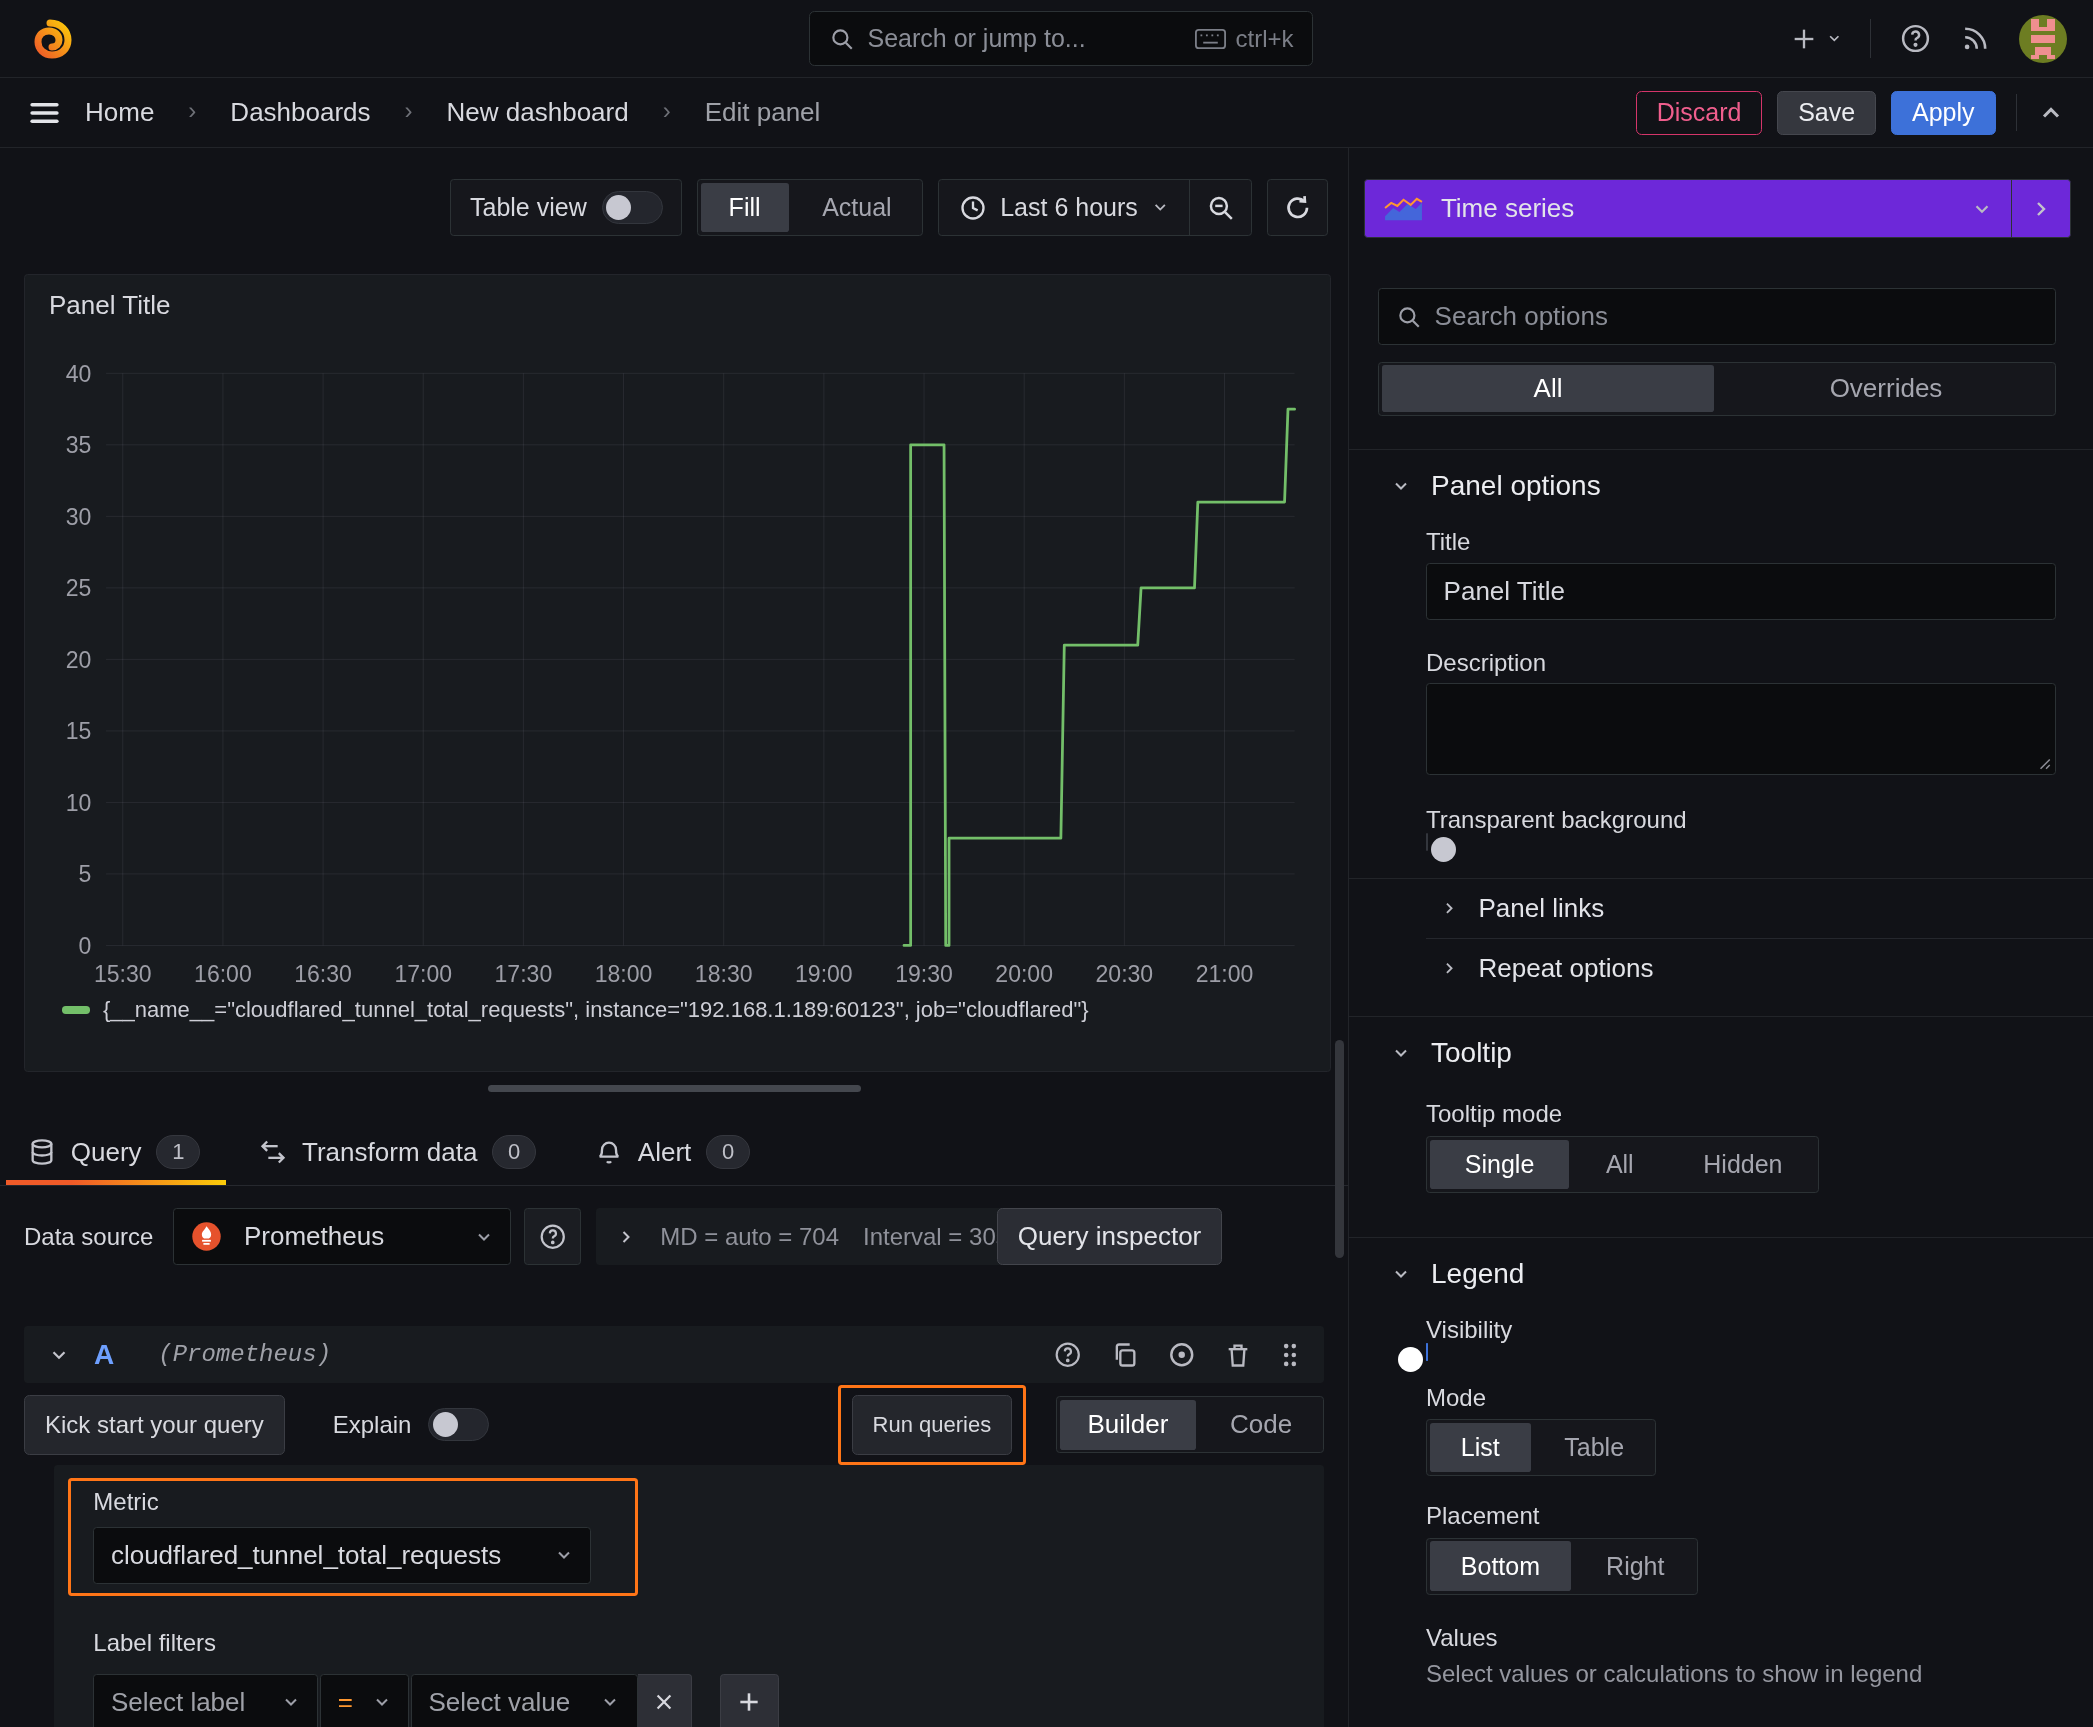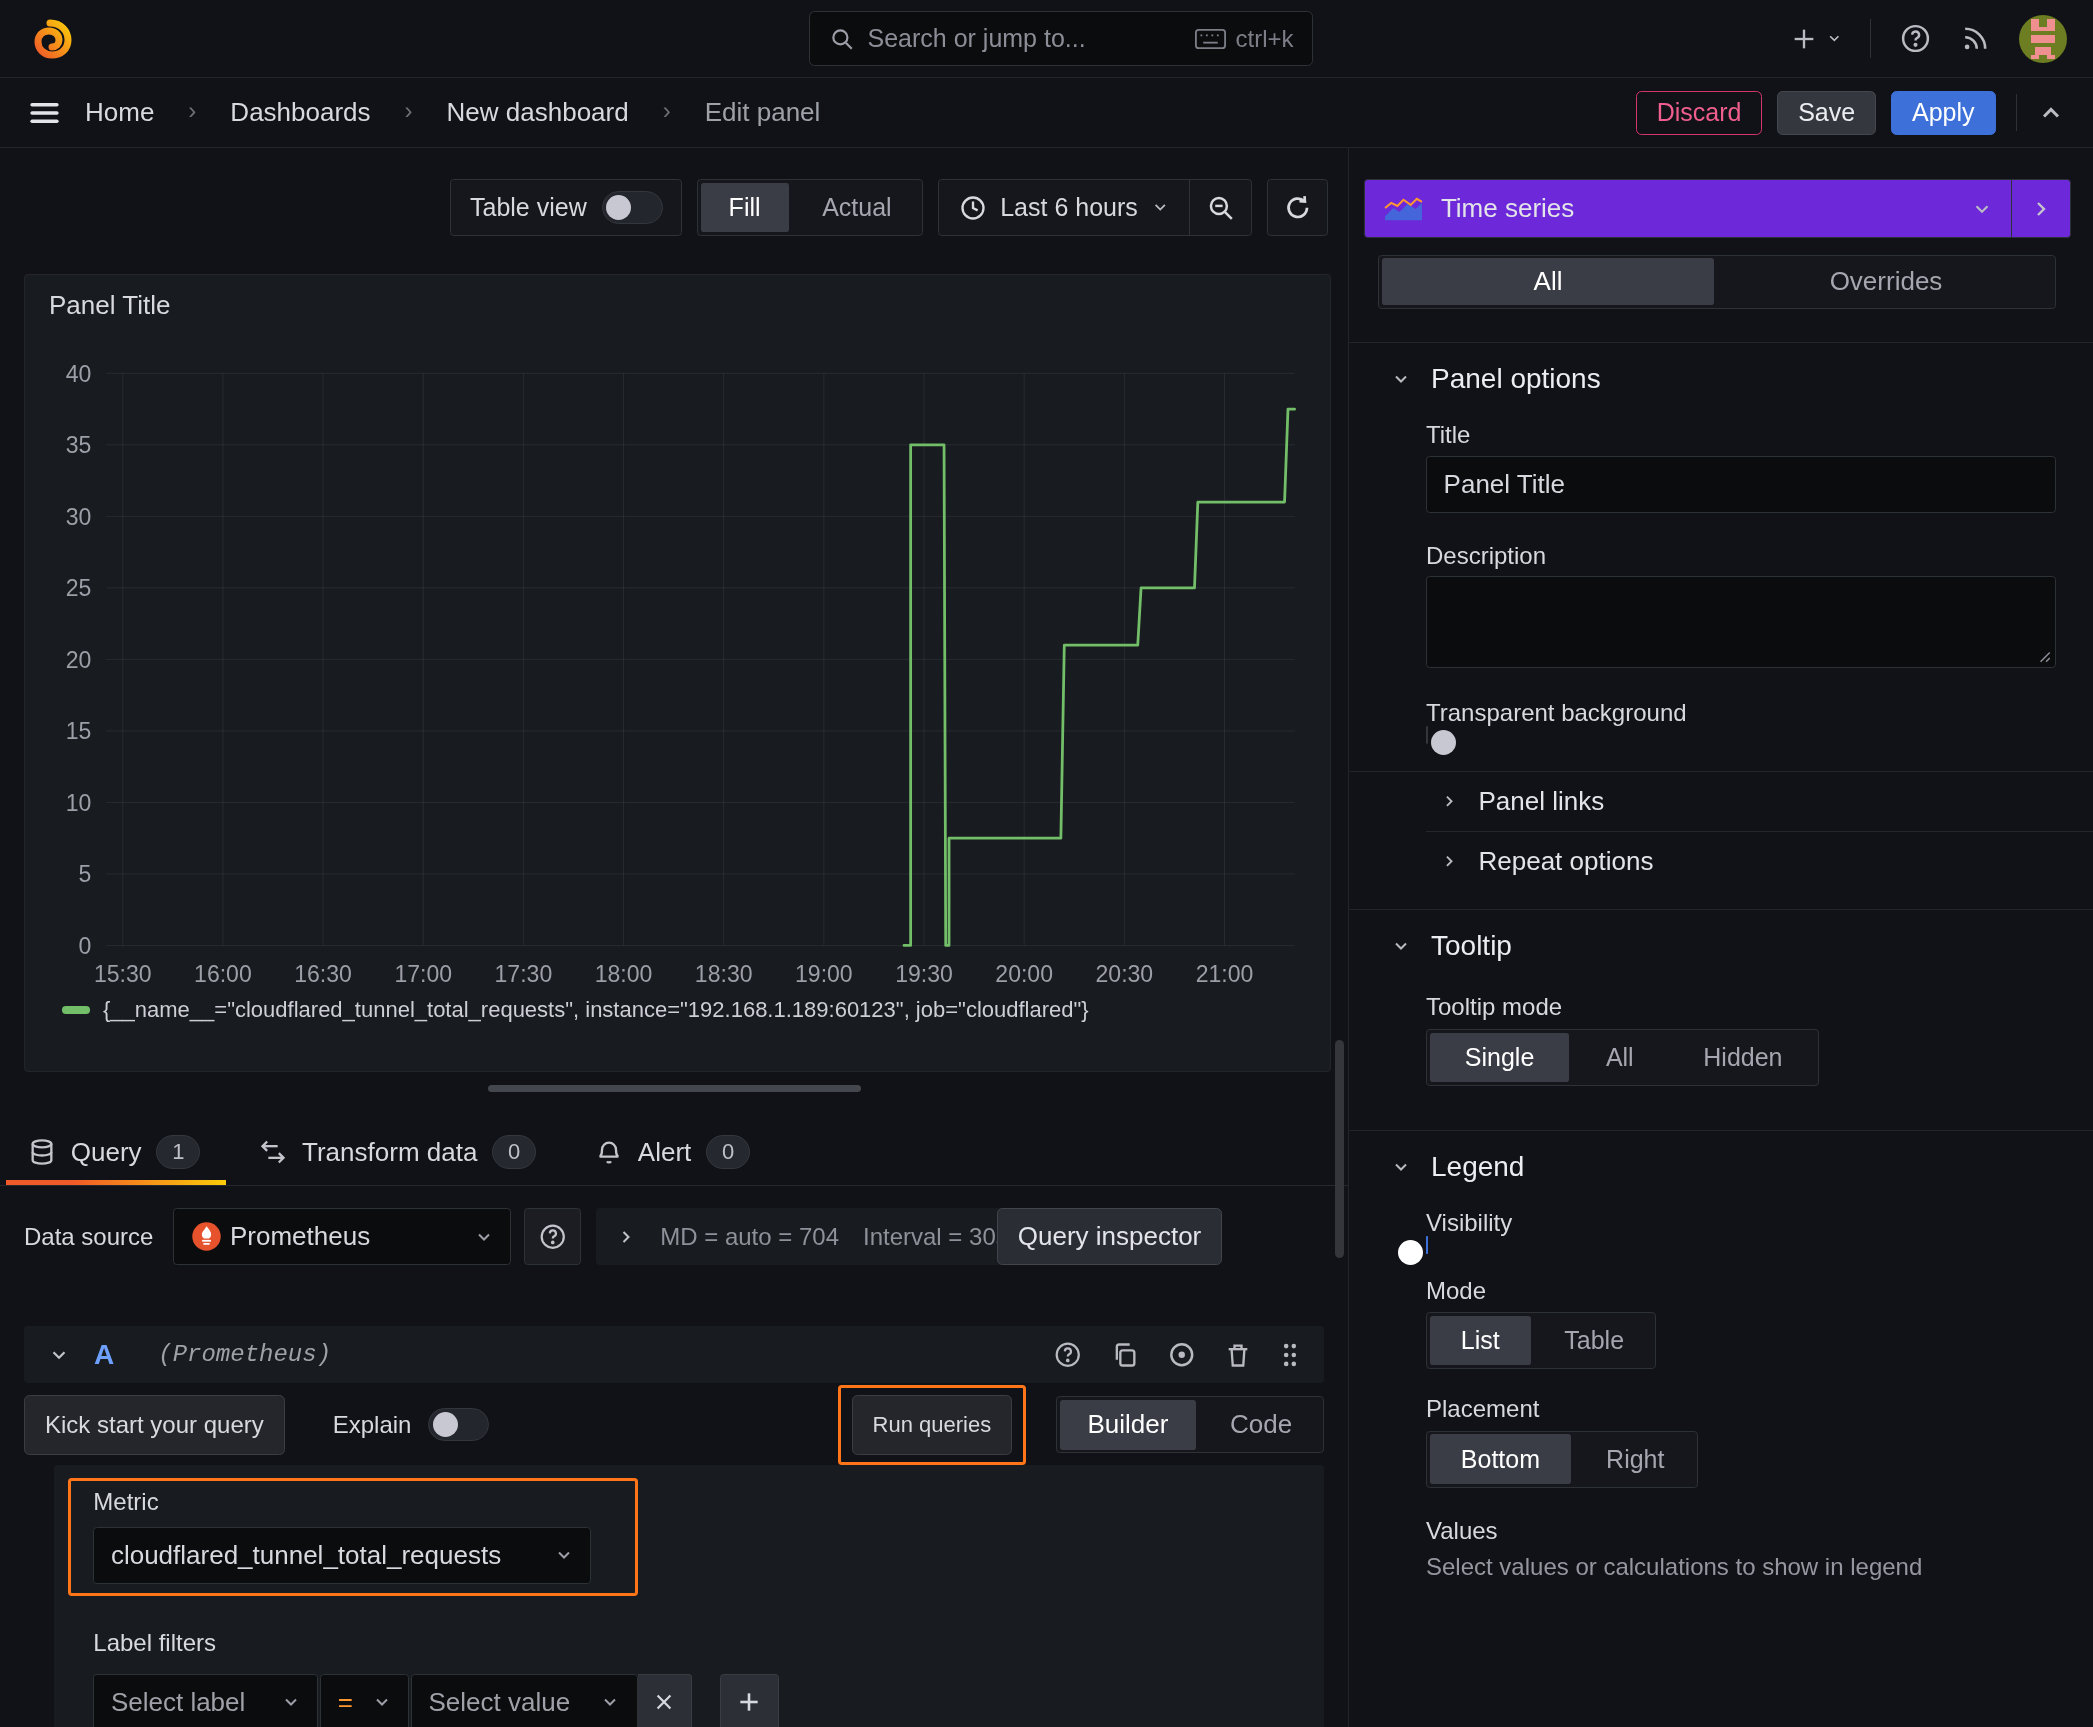--- a/index.html
+++ b/index.html
@@ -64,21 +64,21 @@
   .tab{ display:flex; align-items:center; gap:14.8px; padding-bottom:16.6px; position:relative; color:#d8d9df; font-size:26px; }
   .tab .badge{ background:#26282f; border:0.9px solid #35373e; color:#bfc0c8; border-radius:20px; font-size:22px; padding:2.8px 14.8px; }
   .tab.active::after{ content:""; position:absolute; left:-22px; right:-26px; bottom:0; height:5.5px;
      background:linear-gradient(90deg,#f05a28 30%,#fbca0a 99%); }
   .tab .ticon{ color:#c3c4cc; display:flex; }
 
   
   .ds-row{ margin:22px 24px 0; display:flex; align-items:center; }
   .ds-label{ font-size:24px; color:#d8d9df; margin-right:20px; }
   .input{ background:#0b0c0e; border:0.9px solid #2c3235; border-radius:3.7px; height:57px; display:flex; align-items:center; padding:0 16.6px; font-size:26px; color:#d8d9df; }
-  .ds-select{ width:338px; gap:8px; }
+  .ds-select{ width:338px; gap:22px; }
   .ds-select .chev{ margin-left:auto; color:#9d9fa8; }
   .sq-btn{ width:57px; height:57px; border:0.9px solid #2c3235; background:#1b1d22; border-radius:3.7px; display:flex; align-items:center; justify-content:center; margin-left:13px; color:#c3c4cc; }
   .ds-stats{ margin-left:14.8px; height:57px; background:#181b1f; border-radius:3.7px; display:flex; align-items:center; gap:24px; padding:0 20px; color:#8f919a; font-size:24px; }
   .btn-inspector{ height:57px; background:#2b2d34; border:0.9px solid #43454c; color:#e3e4e9; font-size:26px; margin-left:-31px; position:relative; z-index:2; }
 
   
   .query-card{ margin:61px 24px 0; }
   .q-header{ height:57px; background:#181b1f; border-radius:3.7px; display:flex; align-items:center; padding:0 24px; gap:24px; }
   .q-ref{ color:#6ea0ff; font-size:28px; font-weight:bold; }
   .q-ds{ color:#9fa1a8; font-size:24px; font-style:italic; margin-left:20px;font-family:Liberation Mono, monospace; }
@@ -551,20 +551,27 @@
               </svg>
           </span>
         </div>
         <div class="viz-next">
           <svg width="24" height="24" viewBox="0 0 24 24" fill="none" stroke="currentColor" stroke-width="2.4">
               <polyline points="9,6 15,12 9,18"></polyline>
             </svg>
         </div>
       </div>
 
+      <div class="input opt-search">
+        <svg width="26" height="26" viewBox="0 0 24 24" fill="none" stroke="#9d9fa8" stroke-width="2">
+            <circle cx="10.5" cy="10.5" r="6.5"></circle>
+            <line x1="15.5" y1="15.5" x2="21" y2="21"></line>
+          </svg>
+        <span class="ph">Search options</span>
+      </div>
 
       <div class="opt-tabs">
         <div class="sel">All</div>
         <div>Overrides</div>
       </div>
 
       <div class="hdiv"></div>
 
       <div class="sec-head">
         <span class="chev">

